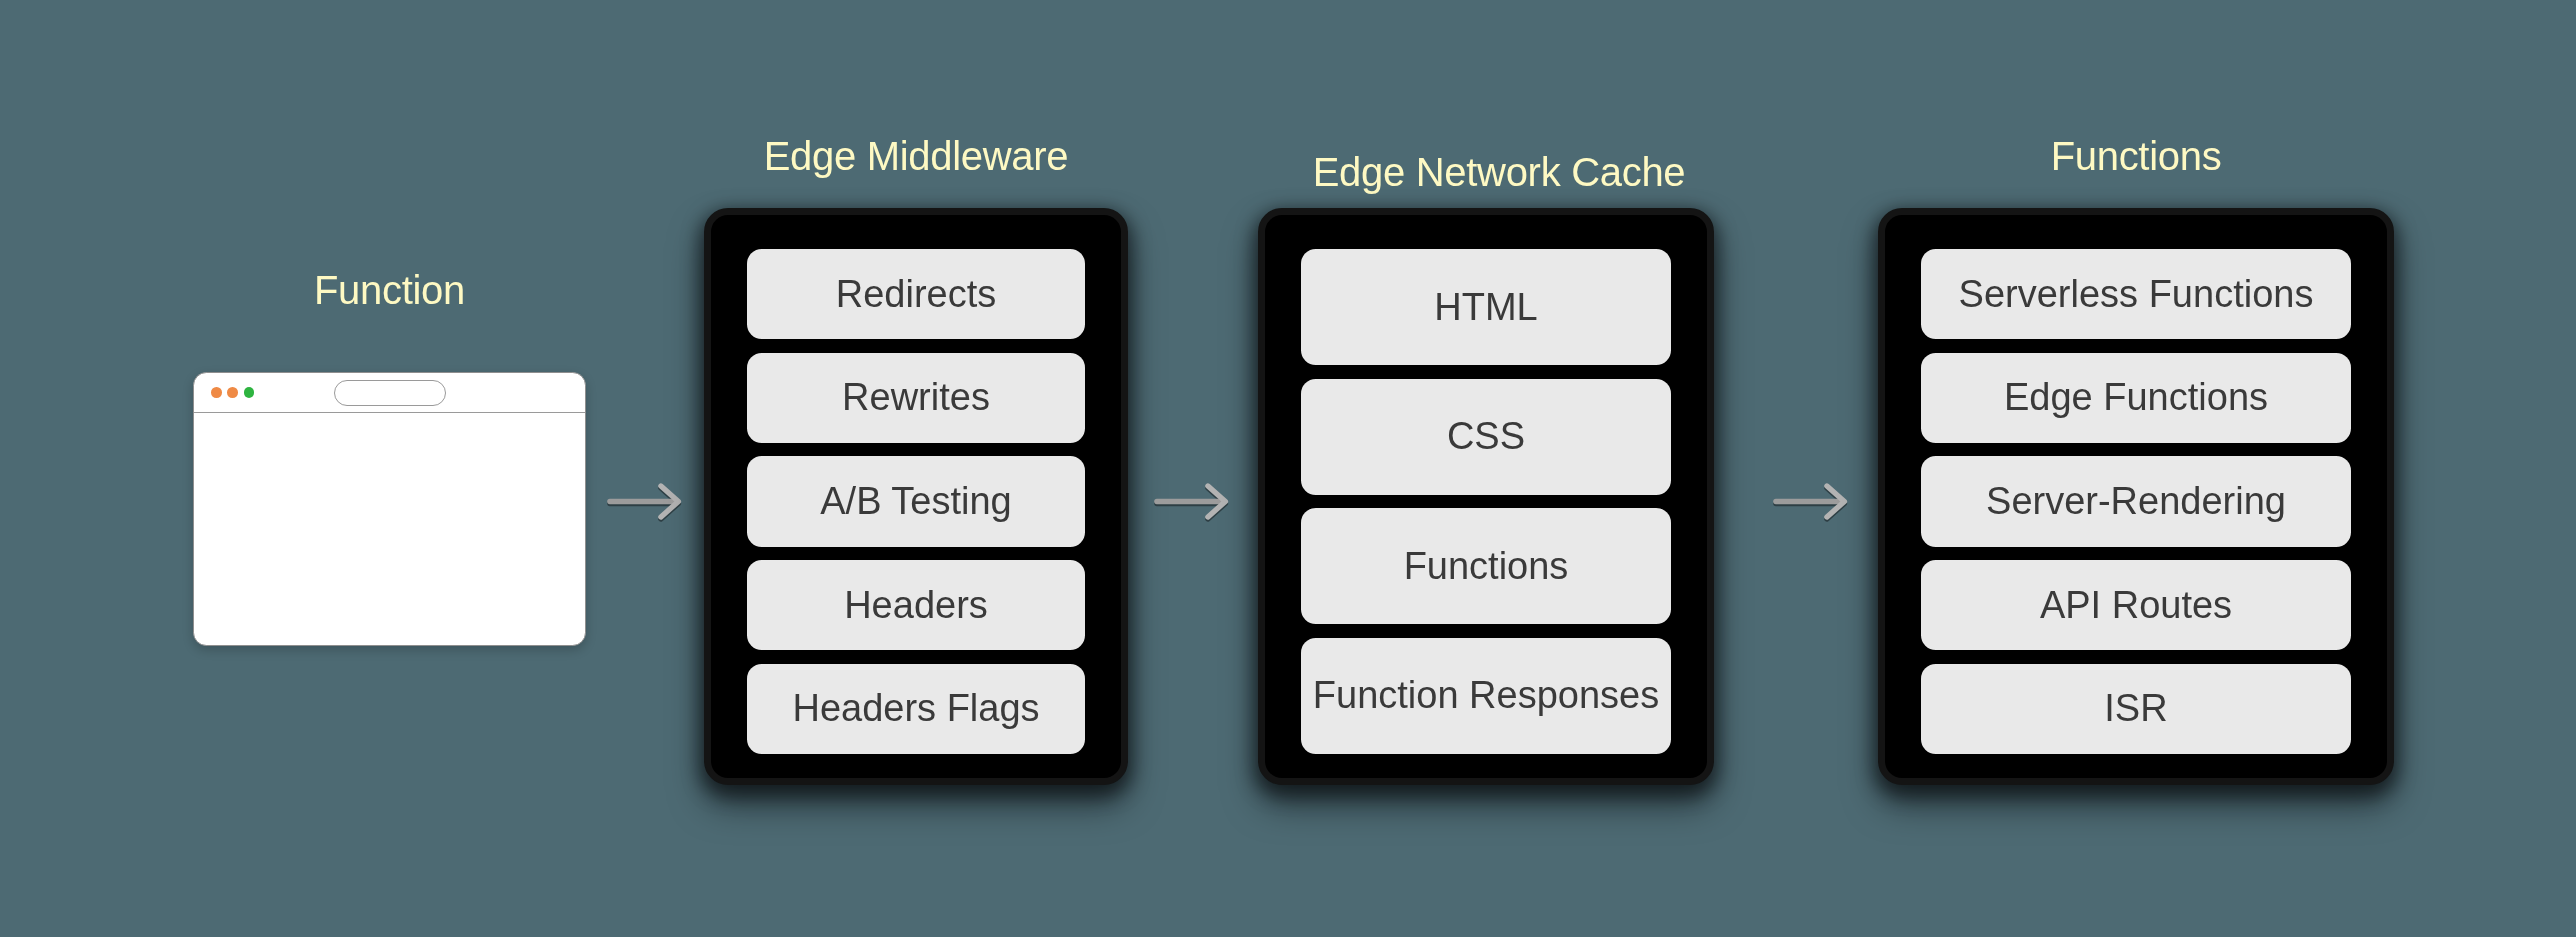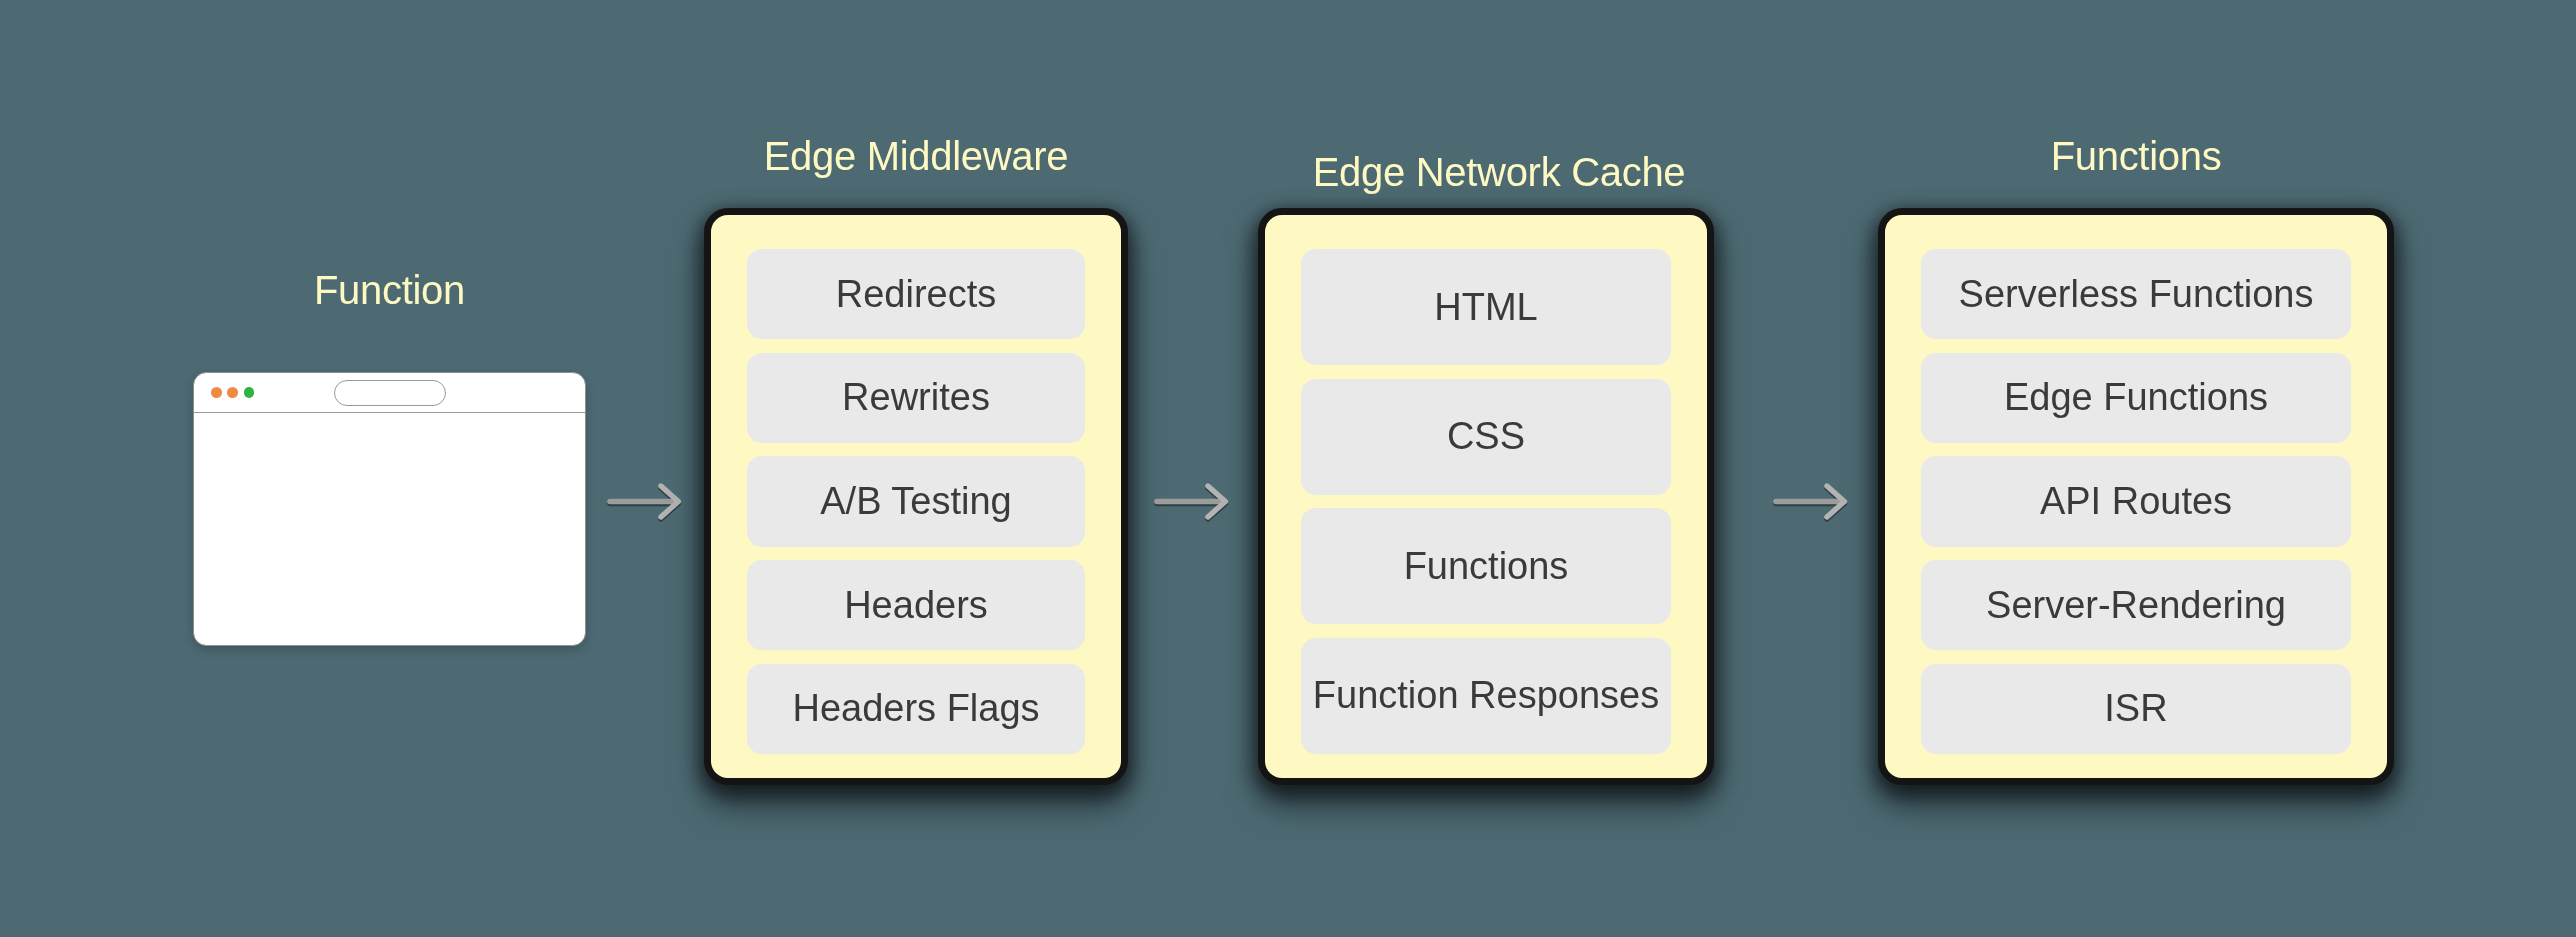--- a/index.html
+++ b/index.html
@@ -55,21 +55,21 @@
   .flow-arrow{
     position:absolute;
     top:478px;
     width:81px;height:47px;
     filter:drop-shadow(0 2px 0.7px rgba(0,0,0,0.40));
   }
   
   .panel{
     position:absolute;
     top:208px;height:577px;
-    background:#fef9c3;
+    background:#000000;
     border:7.4px solid #141414;
     border-radius:24px;
     box-sizing:border-box;
     padding:34px 36px 24px 36px;
     display:flex;
     flex-direction:column;
     gap:13.4px;
     box-shadow:0 6.7px 17.4px 4px rgba(3,6,8,0.55), 0 20px 34px rgba(3,6,8,0.50);
   }
   .panel-item{
@@ -142,19 +142,19 @@
 
   <svg class="flow-arrow arrow-3" viewBox="0 0 120 70">
     <line x1="4" y1="35" x2="102" y2="35" stroke="#9c9c9c" stroke-width="8" stroke-linecap="round"></line>
     <polyline points="80,12 106,35 80,58" fill="none" stroke="#b3b3b3" stroke-width="8" stroke-linecap="round" stroke-linejoin="round"></polyline>
   </svg>
 
   <div class="group-title title-p3">Functions</div>
   <div class="panel panel-3">
     <div class="panel-item">Serverless Functions</div>
     <div class="panel-item">Edge Functions</div>
+    <div class="panel-item">Server-Rendering</div>
     <div class="panel-item">API Routes</div>
-    <div class="panel-item">Server-Rendering</div>
     <div class="panel-item">ISR</div>
   </div>
 
 </div>
 
 
 </body></html>

